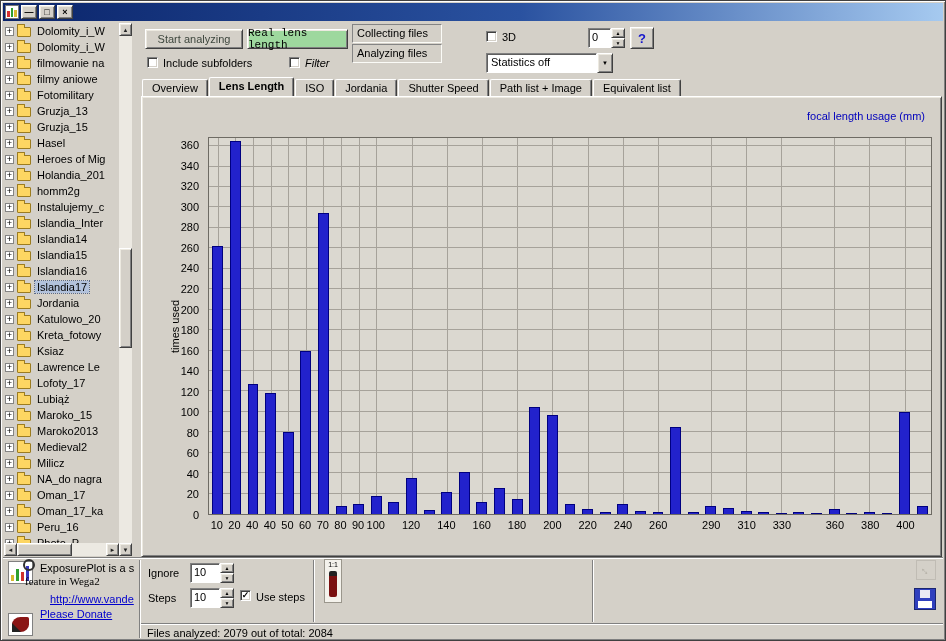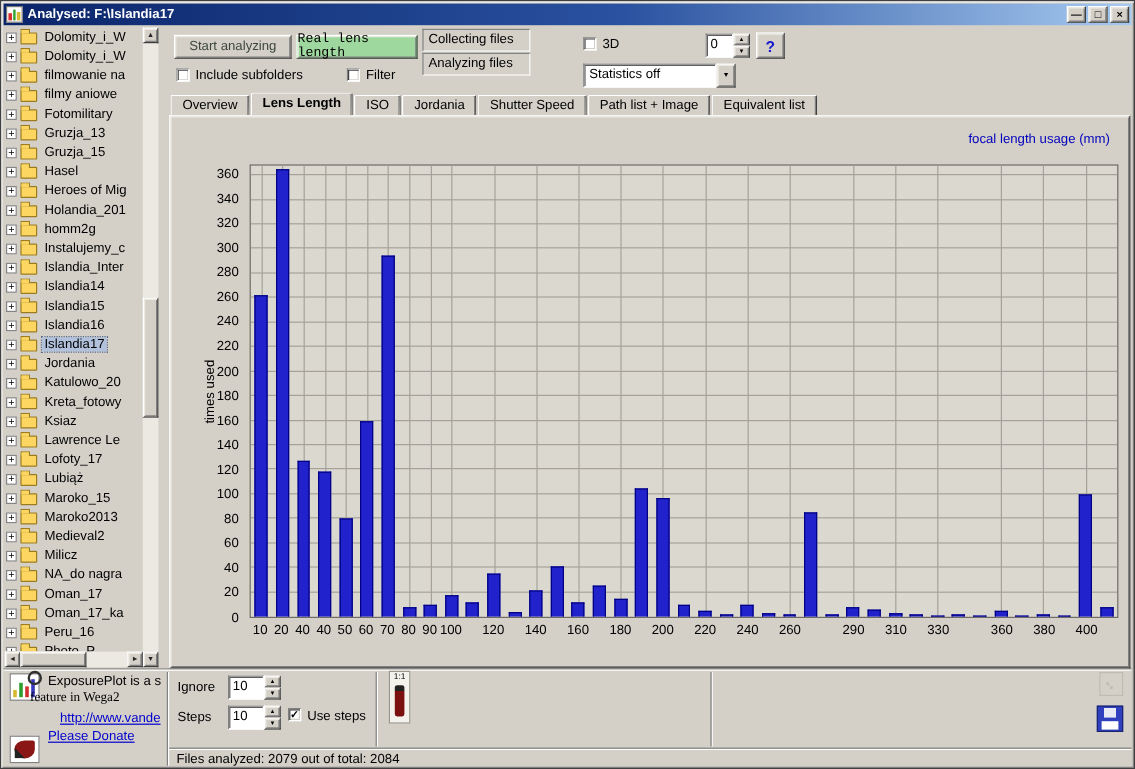--- a/index.html
+++ b/index.html
@@ -70,21 +70,21 @@
     border-color:#848484 #fbfbf7 #fbfbf7 #848484; padding:2px 4px; white-space:nowrap; }
   #box-collecting { top:24px; }
   #box-analyzing { top:44px; }
   .cb { width:11px; height:11px; background:#fff; border:1px solid;
     border-color:#808080 #ffffff #ffffff #808080;
     box-shadow: inset 1px 1px 0 #404040, inset -1px -1px 0 #d4d0c8;
     display:flex; align-items:center; justify-content:center; }
   .cb span { font-size:9px; line-height:9px; font-weight:bold; }
   .lbl { white-space:nowrap; }
   #cb-include { left:147px; top:57px; } #lbl-include { left:163px; top:57px; }
-  #cb-filter { left:289px; top:57px; } #lbl-filter { left:305px; top:57px; }
+  #cb-filter { left:289px; top:57px; } #lbl-filter { left:305px; top:57px;font-style:italic; }
   #cb-3d { left:486px; top:31px; } #lbl-3d { left:502px; top:31px; }
   .spinner { display:flex; }
   .spin-field { flex:1; background:#fff; border:1px solid;
     border-color:#808080 #fff #fff #808080; box-shadow:inset 1px 1px 0 #5f5f5f;
     padding:2px 3px; overflow:hidden; }
   .spin-btns { width:14px; display:flex; flex-direction:column; }
   .spin-btn { flex:1; font-size:5px; display:flex; align-items:center; justify-content:center; }
   #spin-3d { left:588px; top:28px; width:37px; height:20px; }
   #btn-help { left:630px; top:27px; width:24px; height:22px;
     color:#1515cc; font-size:13px; font-weight:bold; }
@@ -169,21 +169,20 @@
 <body>
 
 <div class="app-frame"></div>
 
 <div class="titlebar abs">
   <div class="mini-logo">
       <i class="b1"></i>
       <i class="b2"></i>
       <i class="b3"></i>
     </div>
-  <div class="title-text">Analysed: F:\Islandia17</div>
   <div class="winbtn raised">
       <span>—</span>
     </div>
   <div class="winbtn raised">
       <span>□</span>
     </div>
   <div class="winbtn raised">
       <span>×</span>
     </div>
 </div>

